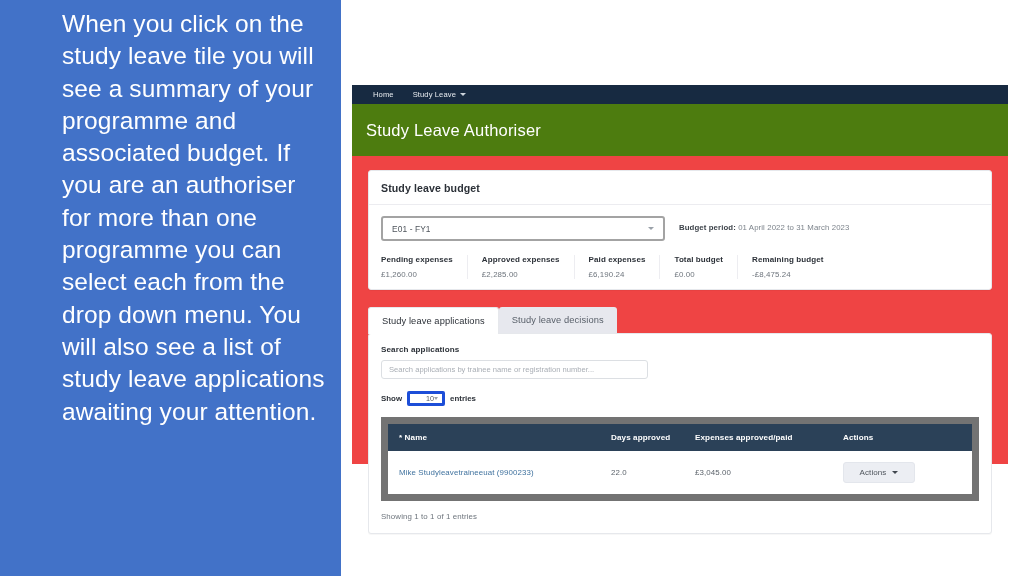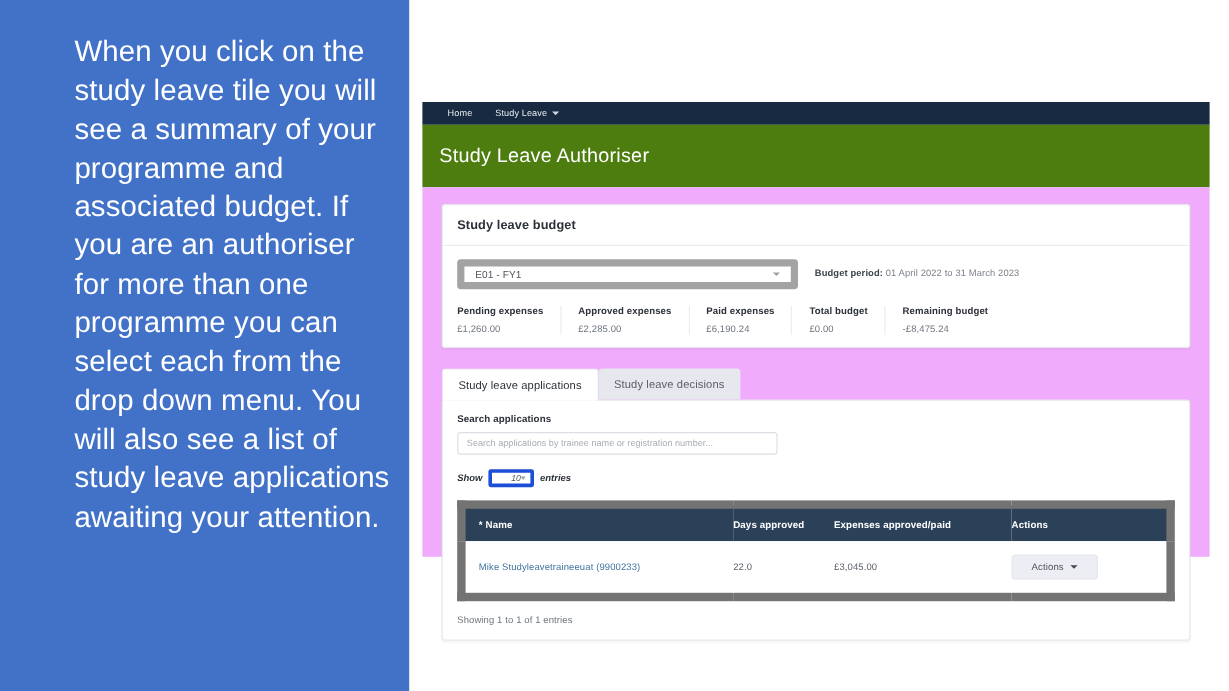--- a/index.html
+++ b/index.html
@@ -20,21 +20,21 @@
     position: absolute;
     left: 0;
     top: 0;
     width: 341px;
     height: 576px;
     background: #4272C8;
   }
   #slide-text {
     position: absolute;
     left: 62px;
-    top: 28px;
+    top: 8px;
     width: 268px;
     color: #ffffff;
     font-size: 24.5px;
     line-height: 32.3px;
     font-weight: 400;
     letter-spacing: .1px;
     white-space: pre-wrap;
   }
 
   
@@ -83,21 +83,21 @@
   }
   #app-header-title {
     color: #ffffff;
     font-size: 16.5px;
     font-weight: 400;
     letter-spacing: .2px;
   }
 
   
   #app-body {
-    background: #f0abfc;
+    background: #ef4444;
     height: 308px;
     padding: 14px 16px 0 16px;
     box-sizing: border-box;
     position: relative;
   }
 
   .card {
     background: #ffffff;
     border: 1px solid #e6e8ec;
     border-radius: 3px;
@@ -116,21 +116,21 @@
   }
   #budget-card-inner { padding: 11px 12px 10px 12px; }
   #budget-top-row {
     display: flex;
     align-items: flex-start;
     gap: 14px;
   }
   #programme-select {
     width: 284px;
     height: 25px;
-    border: 6px solid #a3a3a3;
+    border: 2px solid #a3a3a3;
     border-radius: 3px;
     background: #fff;
     display: flex;
     align-items: center;
     padding: 0 9px;
     box-sizing: border-box;
     justify-content: space-between;
     cursor: pointer;
   }
   #programme-select-value {
@@ -234,21 +234,20 @@
     font-family: "Liberation Sans", sans-serif;
     outline: none;
   }
   #search-input::placeholder { color: #a9aeb5; }
 
   #show-entries-row {
     display: flex;
     align-items: center;
     gap: 5px;
     margin-top: 12px;
-    font-style: italic;
   }
   .entries-text {
     font-size: 7.9px;
     font-weight: bold;
     color: #2c3138;
   }
   #entries-select {
     width: 30px;
     height: 15px;
     border: 3px solid #1d4ed8;

